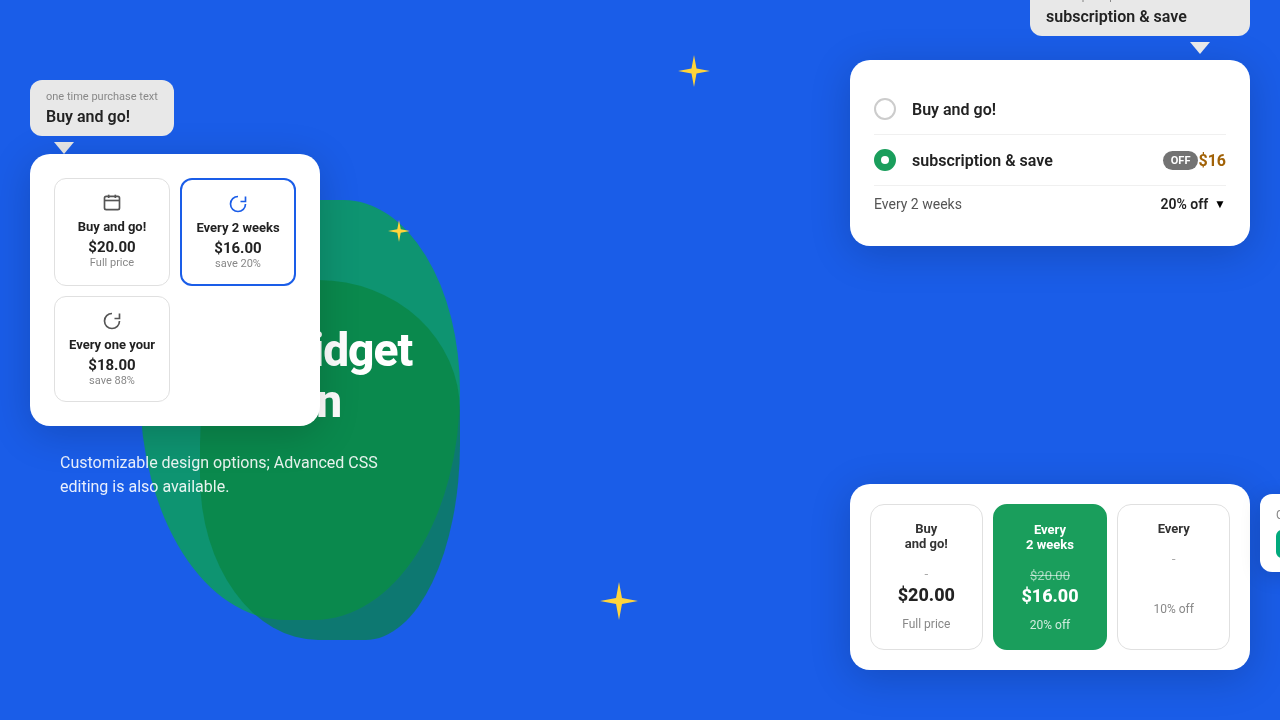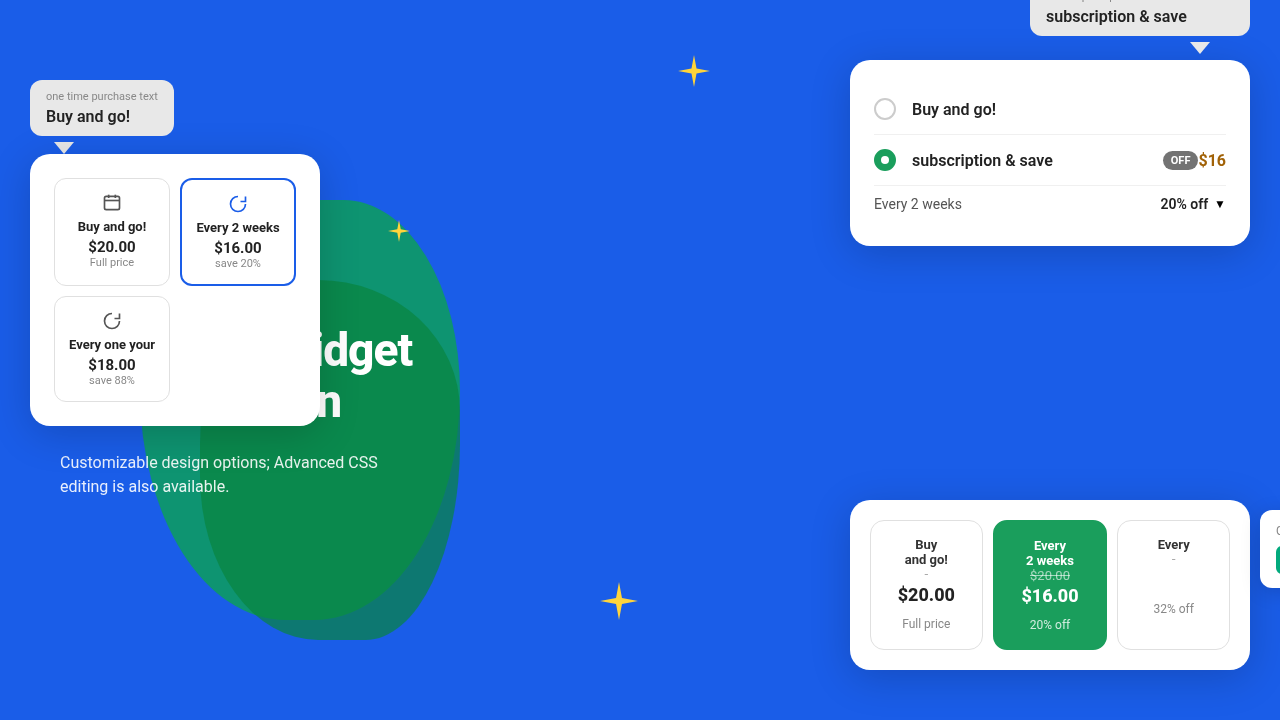--- a/index.html
+++ b/index.html
@@ -307,21 +307,21 @@
     }
     .w3-item.active {
       border-color: #1a9e5c;
       border-width: 2.5px;
       background: #1a9e5c;
     }
     .w3-item .w3-title {
       font-size: 13px;
       font-weight: 700;
       color: #333;
-      margin-bottom: 0;
+      margin-bottom: 16px;
     }
     .w3-item.active .w3-title { color: white; }
     .w3-item .w3-old-price {
       font-size: 13px;
       color: #aaa;
       text-decoration: line-through;
       margin-bottom: 2px;
     }
     .w3-item.active .w3-old-price { color: rgba(255,255,255,0.6); }
     .w3-item .w3-price {
@@ -523,21 +523,21 @@
         <div class="w3-title">Every<br>2 weeks</div>
         <div class="w3-old-price">$20.00</div>
         <div class="w3-price">$16.00</div>
         <div class="w3-discount">20% off</div>
       </div>
 
       <div class="w3-item" style="position:relative;">
         <div class="w3-title">Every</div>
         <div class="w3-old-price">&nbsp;</div>
         <div class="w3-price">&nbsp;</div>
-        <div class="w3-discount">32% off</div>
+        <div class="w3-discount">10% off</div>
       </div>
     </div>
 
     <div class="color-picker-tooltip" style="right:-160px;top:30px;">
       <div class="cp-label">Color</div>
       <div class="color-picker-row">
         <div class="color-swatch" style="background:#02AA7D;"></div>
 
       </div>
     </div>

